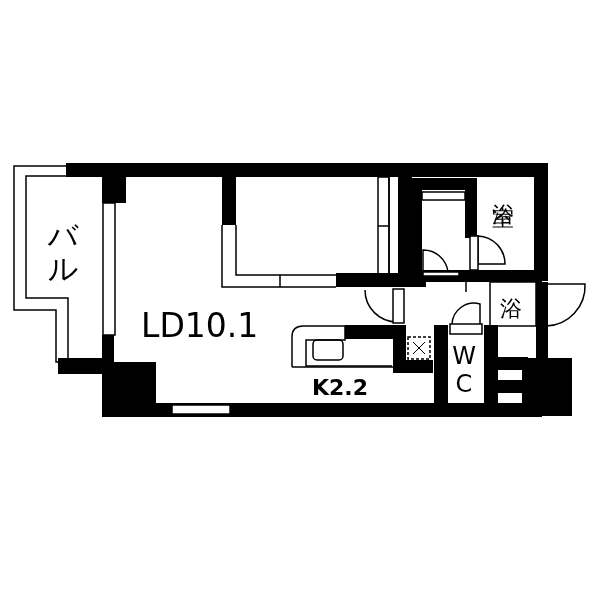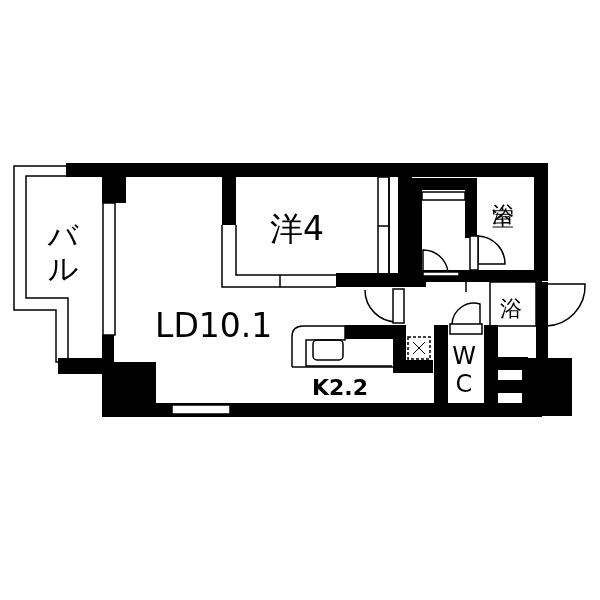--- a/index.html
+++ b/index.html
@@ -93,19 +93,18 @@
       <line x1="292" y1="367" x2="393" y2="367"></line>
       <rect x="313" y="340" width="30" height="20" rx="4"></rect>
 
       <rect x="408" y="337" width="22" height="22" stroke-dasharray="3,2"></rect>
       <line x1="413" y1="342" x2="425" y2="354" stroke-width="1"></line>
       <line x1="425" y1="342" x2="413" y2="354" stroke-width="1"></line>
     </g>
   </svg>
 
   <div class="lbl vert" style="left:48px;top:202px;font-size:30px;">バル</div>
-  <div class="lbl" style="left:270px;top:212px;font-size:33px;">洋4</div>
-  <div class="lbl" style="left:141px;top:309px;font-size:33px;margin-left:14px;">LD10.1</div>
+  <div class="lbl" style="left:141px;top:309px;font-size:33px;">LD10.1</div>
   <div class="lbl" style="left:312px;top:377px;font-size:22px;font-weight:bold;">K2.2</div>
   <div class="lbl vert" style="left:492px;top:186px;font-size:22px;">浴室</div>
   <div class="lbl" style="left:500px;top:298px;font-size:22px;">浴</div>
   <div class="lbl vert" style="left:452px;top:342px;font-size:24px;letter-spacing:0;">WC</div>
 </div>
 
 </body></html>

